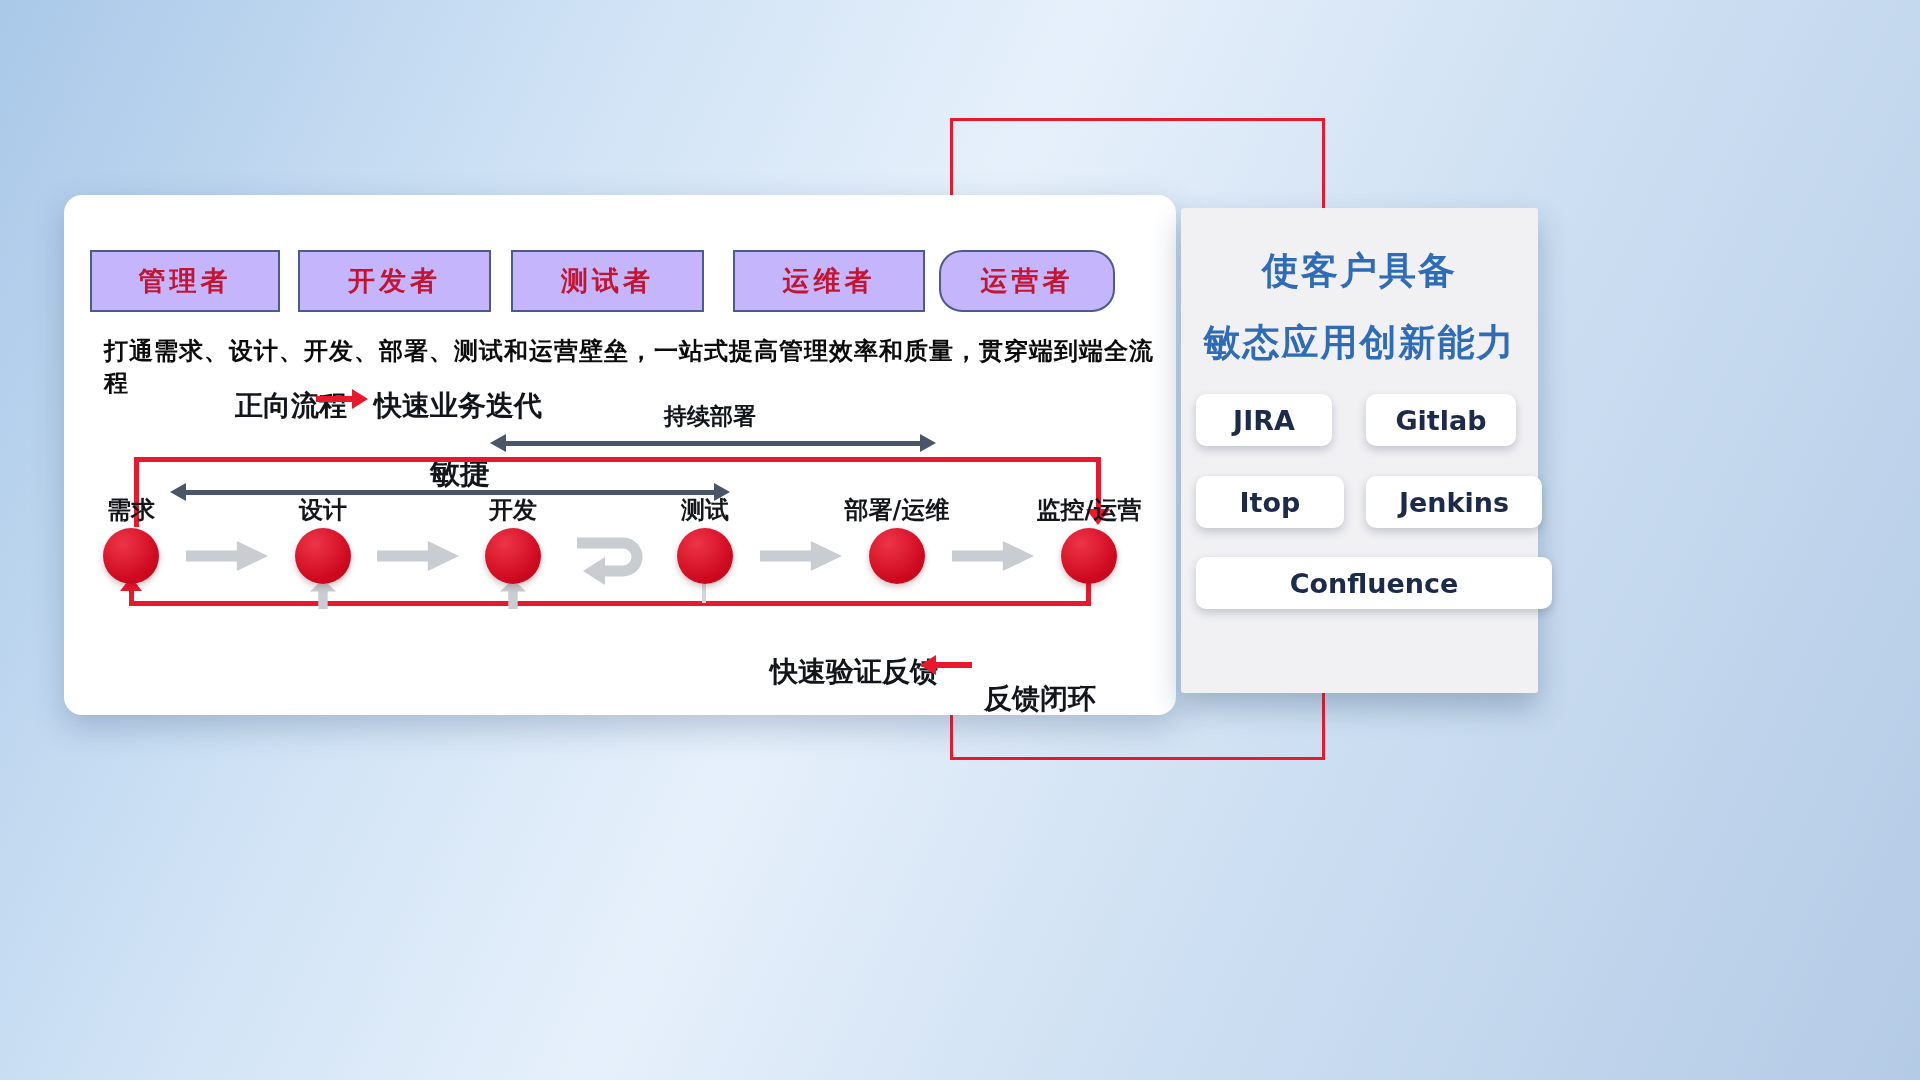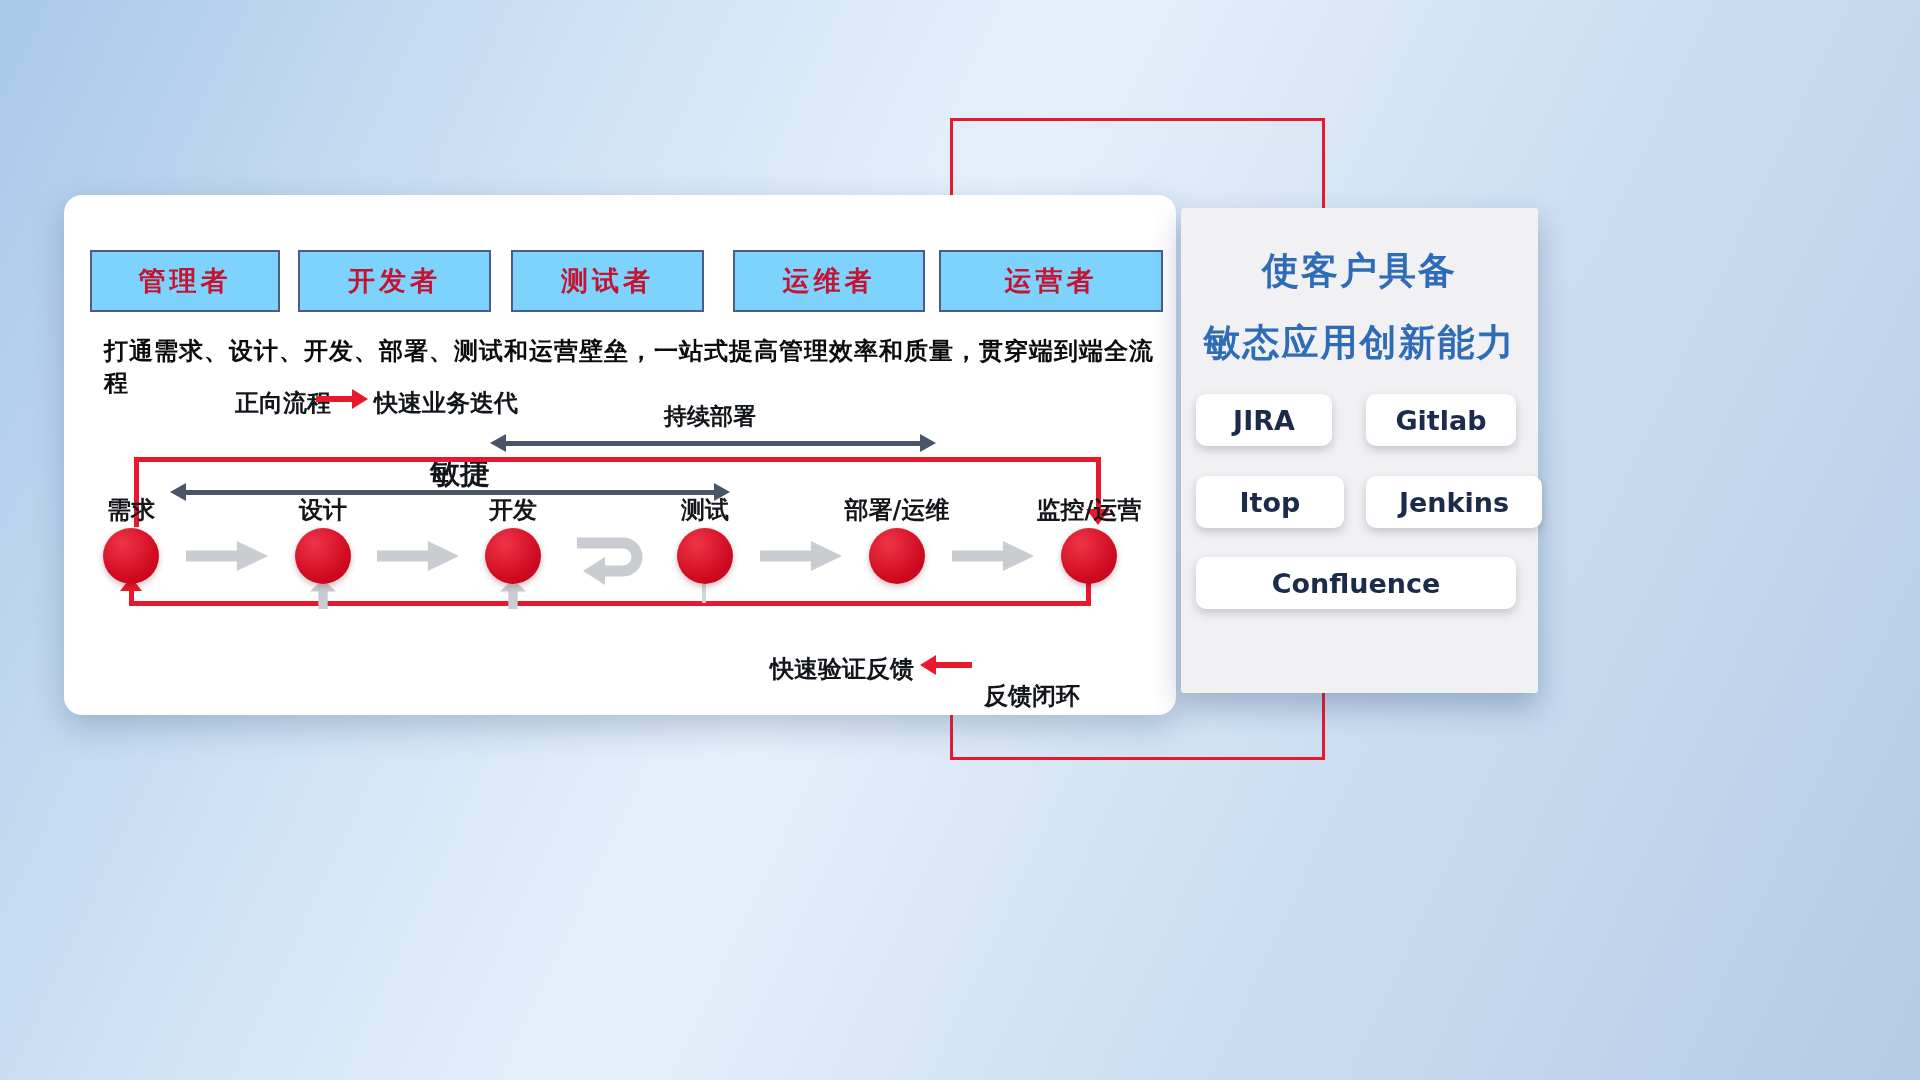--- a/index.html
+++ b/index.html
@@ -20,35 +20,35 @@
   }
   
   .panel {
     position:absolute; left:64px; top:195px; width:1112px; height:520px;
     background:#ffffff; border-radius:18px; z-index:2;
     box-shadow: 0 12px 32px rgba(50,80,120,0.28);
   }
   
   .role {
     position:absolute; top:55px; height:62px;
-    border:2px solid #4d5a8c; background:#7dd3fc;
+    border:2px solid #4d5a8c; background:#c4b5fd;
     display:flex; align-items:center; justify-content:center;
     color:#c31432; font-size:27px; font-weight:bold; letter-spacing:4px;
   }
   .role.r0 { left:26px;  width:190px; }
   .role.r1 { left:234px; width:193px; }
   .role.r2 { left:447px; width:193px; }
   .role.r3 { left:669px; width:192px; }
-  .role.r4 { left:875px; width:224px; }
+  .role.r4 { left:875px; width:176px;border-radius:23px; }
   .subtitle {
     position:absolute; left:40px; top:140px; width:1060px;
     font-size:24px; font-weight:bold; color:#0c0c0c; letter-spacing:1px;
   }
   .txt { position:absolute; font-weight:bold; color:#12151a; }
-  .lg  { font-size:24px; }
+  .lg  { font-size:28px; }
   
   .rarrow { position:absolute; width:52px; height:20px; }
   .rarrow .line { position:absolute; top:7px; height:6px; background:#e8192c; }
   .rarrow.right .line { left:0; width:38px; }
   .rarrow.right .head {
     position:absolute; left:36px; top:0; width:0; height:0;
     border-top:10px solid transparent; border-bottom:10px solid transparent;
     border-left:16px solid #e8192c;
   }
   .rarrow.left .line { left:14px; width:38px; }
@@ -202,16 +202,16 @@
   </div>
 
   <div class="side">
     <div class="side-title" style="top:38px;">使客户具备</div>
     <div class="side-title" style="top:110px;">敏态应用创新能力</div>
 
     <div class="chip" style="left:15px;  top:186px; width:136px;">JIRA</div>
     <div class="chip" style="left:185px; top:186px; width:150px;text-align:right;">Gitlab</div>
     <div class="chip" style="left:15px;  top:268px; width:148px;">Itop</div>
     <div class="chip" style="left:185px; top:268px; width:176px;">Jenkins</div>
-    <div class="chip" style="left:15px;  top:349px; width:320px;text-align:center;">Confluence</div>
+    <div class="chip" style="left:15px;  top:349px; width:356px;text-align:center;">Confluence</div>
   </div>
 
 </div>
 
 </body></html>

